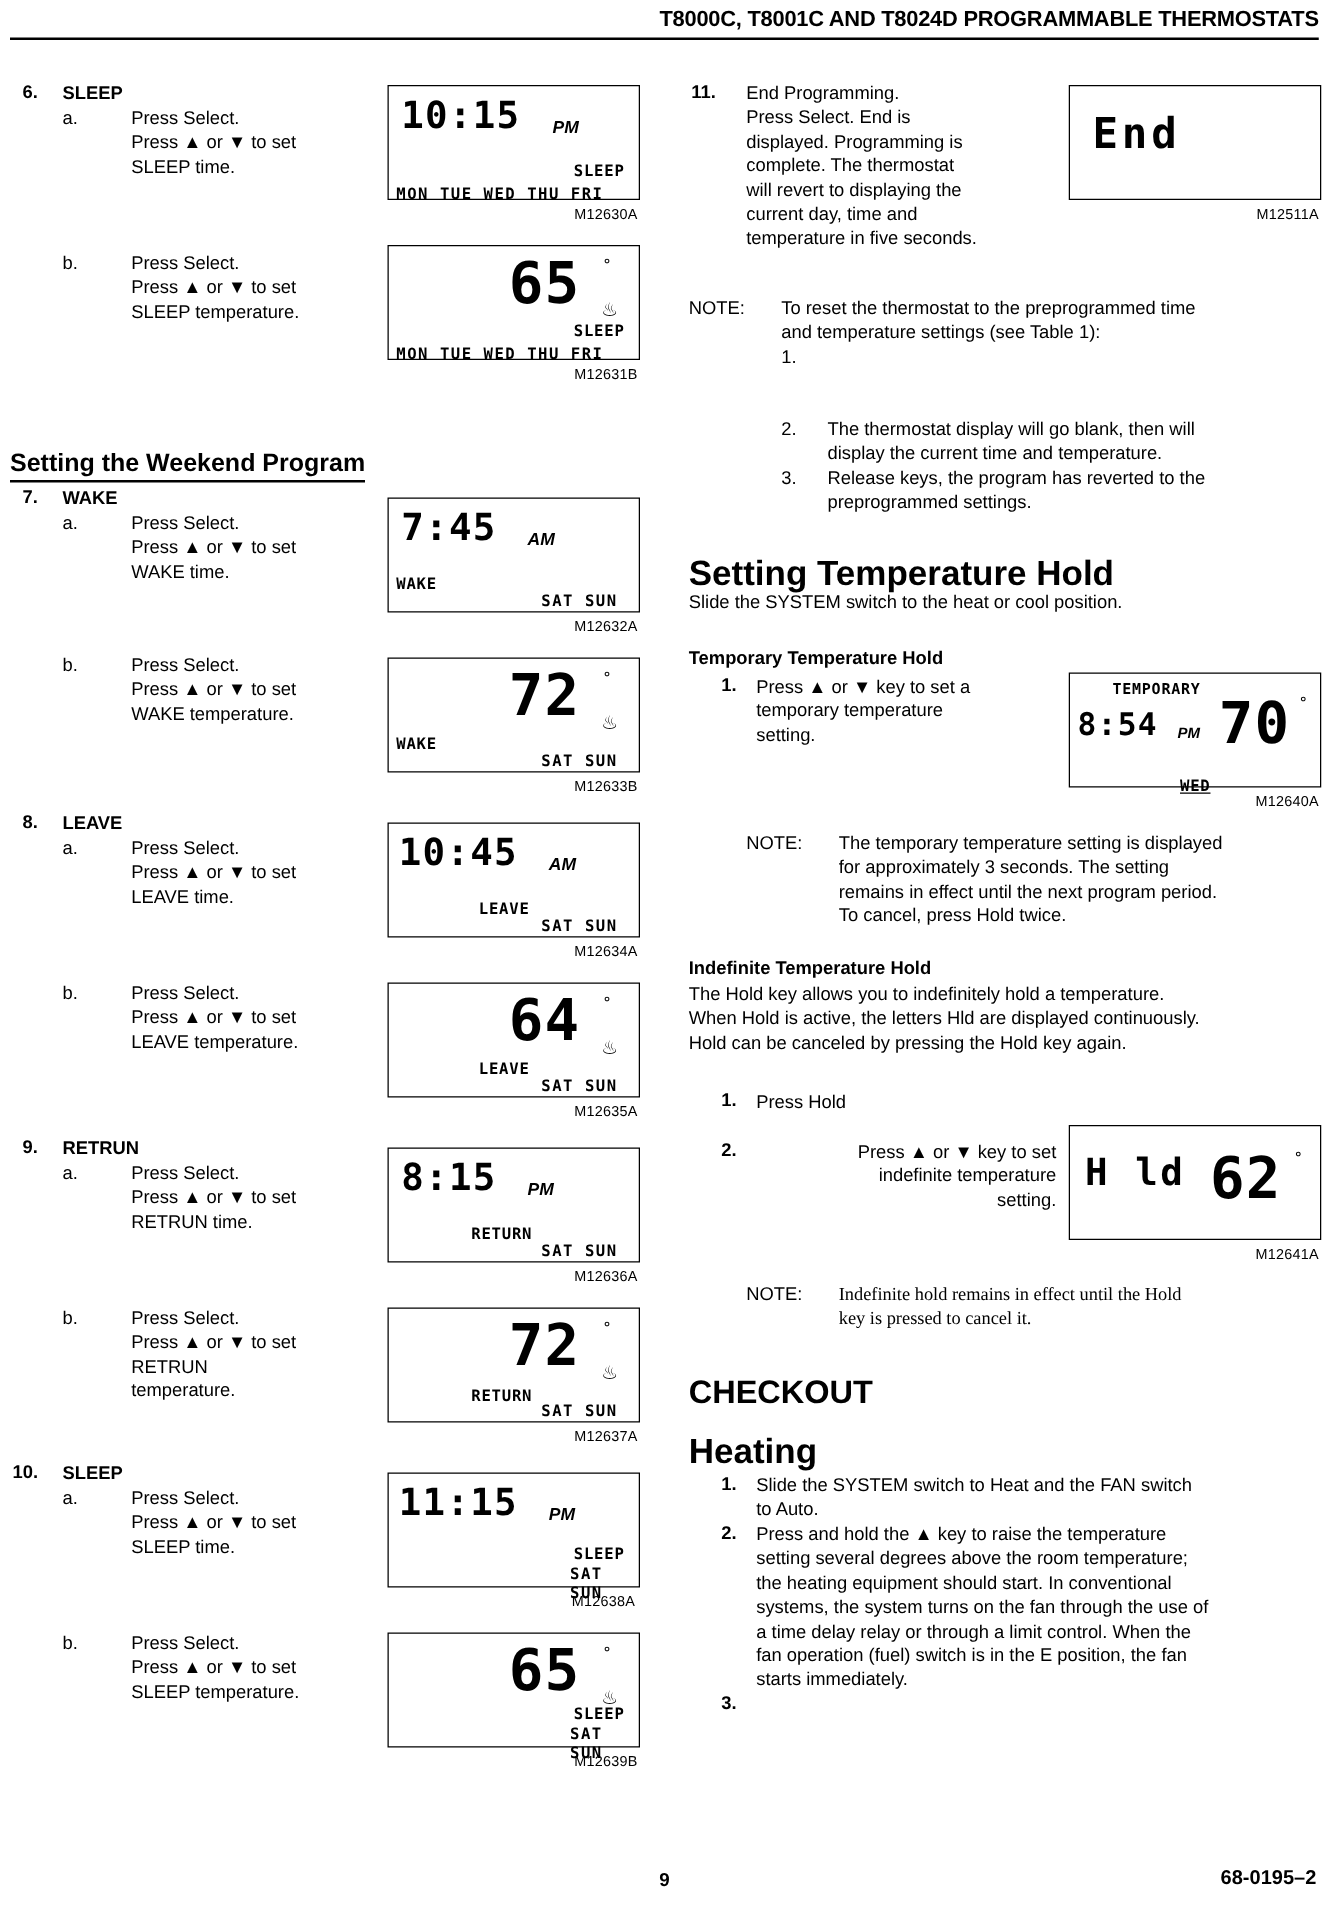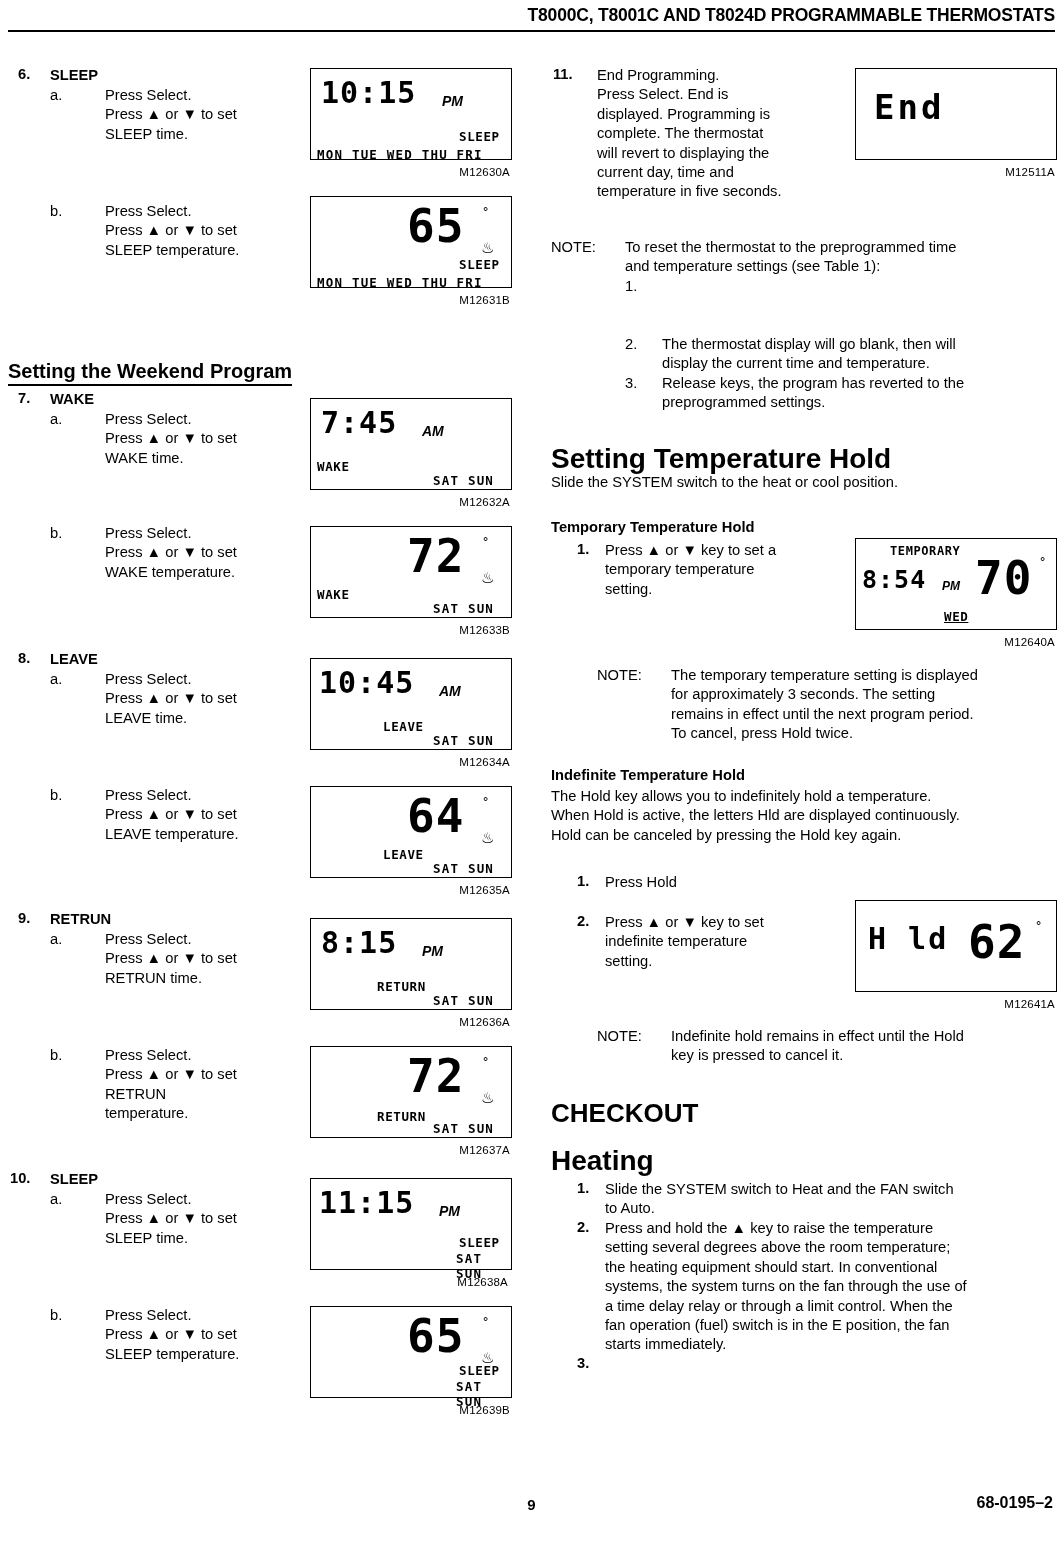--- a/index.html
+++ b/index.html
@@ -252,52 +252,52 @@
   <div class="lbl" style="left:605px;top:541px;width:245px;white-space:pre-line;">Press ▲ or ▼ key to set a
 temporary temperature
 setting.</div>
 
   <div class="fig" style="left:855px;top:538px;width:200px;height:90px;">
     <div class="modelbl" style="left:34px;top:5px;font-size:12px;">TEMPORARY</div>
     <div class="seg" style="position:absolute;left:6px;top:26px;font-size:25px;">8:54</div>
     <div class="ampm" style="position:absolute;left:86px;top:40px;font-size:12px;">PM</div>
     <div class="seg seg-temp" style="position:absolute;left:119px;top:12px;">70</div>
     <div class="deg" style="left:182px;top:14px;">⚬</div>
-    <div class="modelbl" style="left:88px;top:70px;text-decoration:underline;">WED</div>
+    <div class="modelbl" style="left:88px;top:82px;text-decoration:underline;">WED</div>
   </div>
   <div class="figcode" style="left:875px;top:636px;width:180px;">M12640A</div>
 
   <div class="lbl" style="left:597px;top:666px;">NOTE:</div>
   <div class="lbl" style="left:671px;top:666px;width:385px;white-space:pre-line;">The temporary temperature setting is displayed
 for approximately 3 seconds. The setting
 remains in effect until the next program period.
 To cancel, press Hold twice.</div>
 
   <div class="lbl b" style="left:551px;top:766px;">Indefinite Temperature Hold</div>
   <div class="lbl" style="left:551px;top:787px;width:505px;white-space:pre-line;">The Hold key allows you to indefinitely hold a temperature.
 When Hold is active, the letters Hld are displayed continuously.
 Hold can be canceled by pressing the Hold key again.</div>
 
   <div class="num" style="left:577px;top:873px;">1.</div>
   <div class="lbl" style="left:605px;top:873px;width:240px;">Press Hold</div>
 
   <div class="num" style="left:577px;top:913px;">2.</div>
-  <div class="lbl" style="left:605px;top:913px;width:240px;white-space:pre-line;">Press ▲ or ▼ key to set
+  <div class="lbl" style="left:605px;top:913px;width:240px;white-space:pre-line;text-align:right;">Press ▲ or ▼ key to set
 indefinite temperature
 setting.</div>
 
   <div class="fig" style="left:855px;top:900px;width:200px;height:90px;">
     <div class="seg" style="position:absolute;left:12px;top:20px;font-size:30px;letter-spacing:2px;">H ld</div>
     <div class="seg seg-temp" style="position:absolute;left:112px;top:14px;">62</div>
     <div class="deg" style="left:178px;top:16px;">⚬</div>
   </div>
   <div class="figcode" style="left:875px;top:998px;width:180px;">M12641A</div>
 
   <div class="lbl" style="left:597px;top:1027px;">NOTE:</div>
-  <div class="lbl" style="left:671px;top:1027px;width:385px;white-space:pre-line;">Indefinite hold remains in effect until the Hold
+  <div class="lbl" style="left:671px;top:1027px;width:385px;white-space:pre-line;font-family:Liberation Serif, serif;">Indefinite hold remains in effect until the Hold
 key is pressed to cancel it.</div>
 
   <div class="big-h" style="position:absolute;left:551px;top:1098px;">CHECKOUT</div>
   <div class="mid-h" style="position:absolute;left:551px;top:1148px;">Heating</div>
 
   <div class="num" style="left:577px;top:1180px;">1.</div>
   <div class="lbl" style="left:605px;top:1180px;width:450px;white-space:pre-line;">Slide the SYSTEM switch to Heat and the FAN switch
 to Auto.</div>
 
   <div class="num" style="left:577px;top:1219px;">2.</div>

